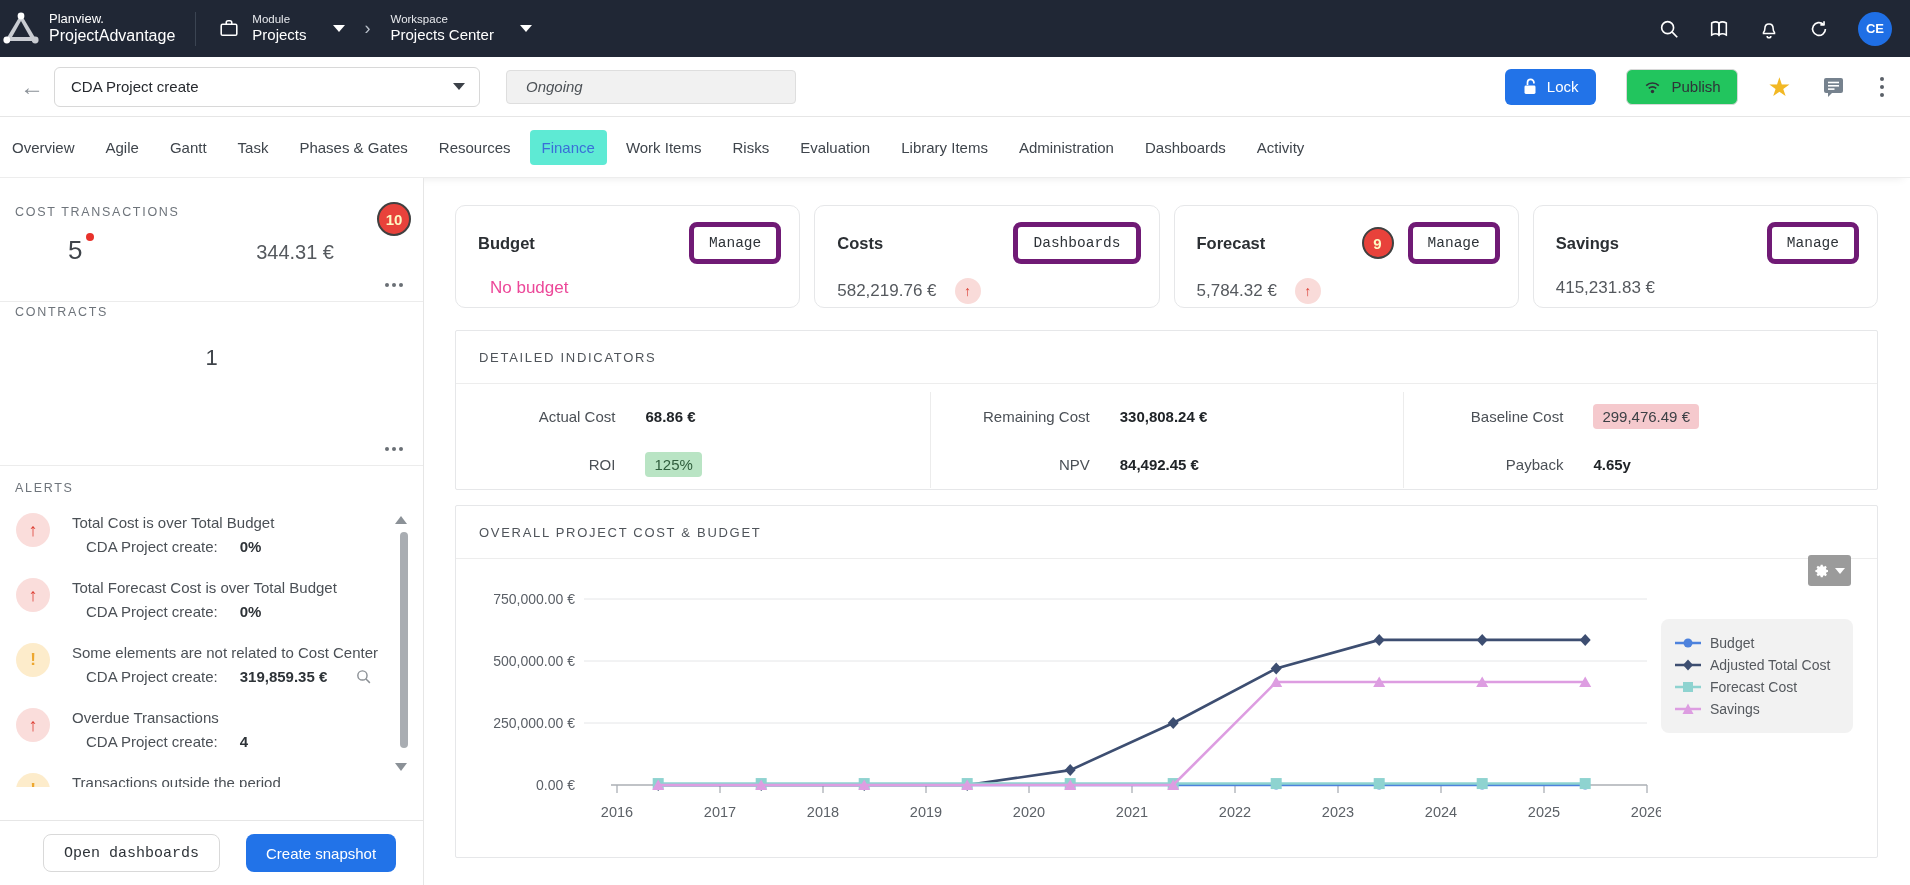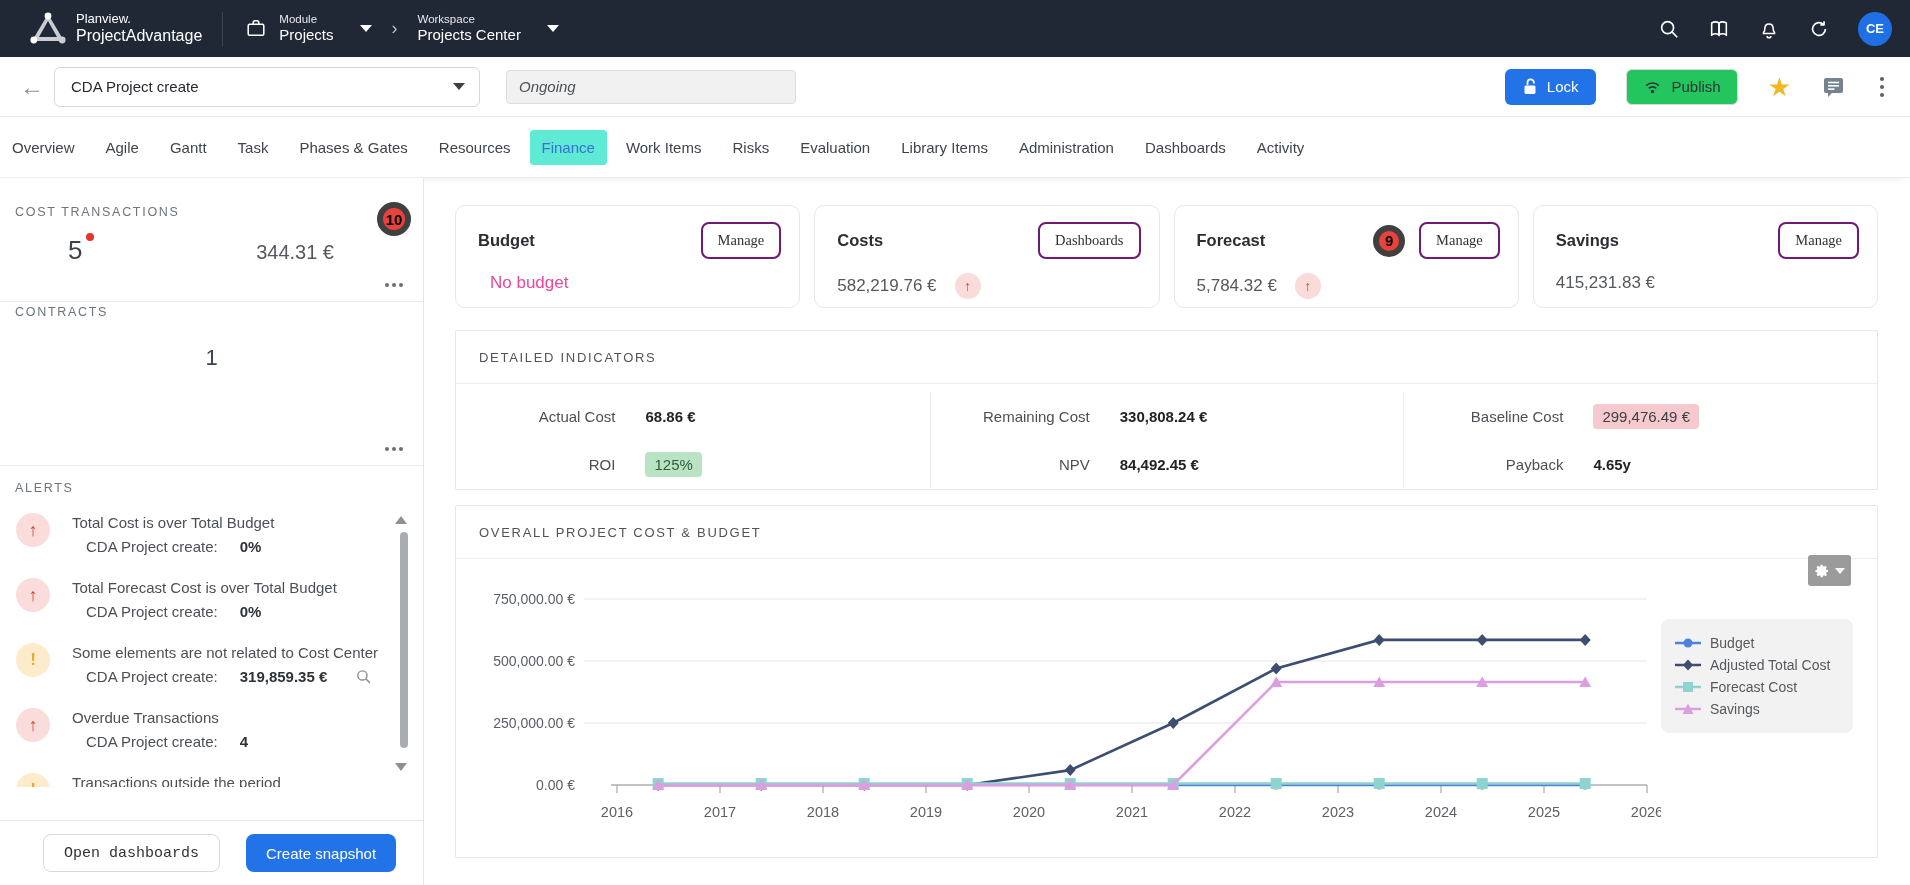--- a/index.html
+++ b/index.html
@@ -3,21 +3,21 @@
 <meta charset="utf-8">
 <style>
   * { margin:0; padding:0; box-sizing:border-box; }
   html,body { width:1910px; height:885px; }
   body { position:relative; overflow:hidden; background:#fff;
          font-family:"Liberation Sans", sans-serif; color:#3f444a; }
 
   
   .topbar { position:absolute; left:0; top:0; width:1910px; height:57px;
             background:#202735; display:flex; align-items:center; color:#fff; }
-  .brand { display:flex; align-items:center; gap:10px; padding-left:30px; }
+  .brand { display:flex; align-items:center; gap:10px; padding-left:3px; }
   .brand-txt { line-height:1.15; }
   .brand-l1 { font-size:13px; }
   .brand-l2 { font-size:16px; }
   .tb-divider { width:1px; height:34px; background:#3b4452; margin:0 22px 0 20px; }
   .crumb { display:flex; align-items:center; gap:12px; cursor:pointer; }
   .crumb-txt { line-height:1.2; }
   .crumb-label { font-size:11.5px; color:#e8eaee; }
   .crumb-value { font-size:15px; color:#fff; }
   .caret-down { width:0; height:0; border-left:6px solid transparent; border-right:6px solid transparent;
                 border-top:7px solid #fff; margin-left:14px; }
@@ -30,21 +30,21 @@
   
   .subheader { position:absolute; left:0; top:57px; width:1910px; height:60px; background:#fff;
                border-bottom:1px solid #e6e6e6; display:flex; align-items:center; }
   .back-arrow { font-size:24px; color:#8a9097; margin:0 10px 0 20px; cursor:pointer; }
   .proj-select { width:426px; height:40px; border:1px solid #d8d8d8; border-radius:6px; background:#fff;
                  display:flex; align-items:center; justify-content:space-between; padding:0 14px 0 16px;
                  font-size:15px; color:#26292e; cursor:pointer; }
   .proj-caret { width:0; height:0; border-left:6px solid transparent; border-right:6px solid transparent;
                 border-top:7px solid #3c4148; }
   .status-field { margin-left:26px; width:290px; height:34px; background:#f1f1f1; border:1px solid #dedede;
-                  border-radius:4px; display:flex; align-items:center; padding:0 12px;
+                  border-radius:4px; display:flex; align-items:center; padding:0 19px;
                   font-size:15px; font-style:italic; color:#4c5156;text-align:center; }
   .sh-right { position:absolute; right:22px; display:flex; align-items:center; gap:30px; }
   .btn-lock { height:36px; background:#2273e8; color:#fff; border:none; border-radius:6px;
               font-size:15px; padding:0 18px; display:flex; align-items:center; gap:9px; cursor:pointer;
               font-family:inherit; }
   .btn-publish { height:36px; background:#22c55e; color:#2e3338; border:1px solid #d8d8d8; border-radius:6px;
                  font-size:15px; padding:0 16px; display:flex; align-items:center; gap:9px; cursor:pointer;
                  font-family:inherit; }
   .star { color:#f2b824; font-size:26px; cursor:pointer; line-height:1; }
   .kebab { display:flex; flex-direction:column; gap:4px; cursor:pointer; padding:4px; }
@@ -63,21 +63,21 @@
              border-right:1px solid #e6e6e6; }
   .side-sec { position:absolute; left:0; width:423px; border-bottom:1px solid #ececec; }
   .sec-title { font-size:12.5px; letter-spacing:1.7px; color:#6e747b; padding:15px 0 0 15px; }
   .sec1 { top:12px; height:112px; }
   .sec2 { top:112px; height:176px; }
   .sec3 { top:288px; height:327px; border-bottom:none; }
   .ct-row { display:flex; justify-content:space-between; align-items:baseline; padding:16px 89px 0 68px; }
   .ct-count { font-size:26px; color:#3f444a; position:relative; }
   .ct-dot { position:absolute; right:-12px; top:-2px; width:8px; height:8px; border-radius:50%; background:#e8322b; }
   .ct-amount { font-size:20px; color:#55595e; }
-  .badge { border-radius:50%; background:#e8423b; border:6px solid #404040; color:#000000;
+  .badge { border-radius:50%; background:#e8423b; border:2px solid #404040; color:#fef9c3;
            display:flex; align-items:center; justify-content:center; font-weight:bold; }
   .badge-10 { position:absolute; right:12px; top:12px; width:34px; height:34px; font-size:15px; }
   .dots-menu { position:absolute; right:16px; display:flex; gap:3px; cursor:pointer; padding:4px; }
   .dots-menu i { width:4px; height:4px; border-radius:50%; background:#6a6f75; }
   .sec1 .dots-menu { bottom:10px; }
   .sec2 .dots-menu { bottom:10px; }
   .contracts-count { text-align:center; font-size:22px; color:#3f444a; margin-top:26px; }
 
   .alerts-list { margin-top:12px; height:280px; overflow:hidden; }
   .alert-item { height:65px; padding:4px 0 0 16px; display:flex; }
@@ -104,22 +104,22 @@
   .btn-snapshot { height:38px; background:#2273e8; border:none; border-radius:8px;
                   font-size:15px; color:#fff; padding:0 20px; cursor:pointer; font-family:inherit; font-weight:500;}
 
   
   .main { position:absolute; left:455px; top:178px; right:32px; bottom:0; }
   .cards { display:flex; gap:14px; margin-top:27px; height:103px; }
   .card { flex:1; border:1px solid #e6e7e9; border-radius:10px; background:#fff; position:relative;
           padding:16px 18px 0 22px; }
   .card-top { display:flex; align-items:center; }
   .card-title { font-size:16.5px; font-weight:bold; color:#2b2f33; flex:1; }
-  .card-btn { border:2px solid #701a75; background:#fff; border-radius:8px; padding:8px 15px;
-              font-size:14.5px; color:#2e3338; cursor:pointer; font-family:Liberation Serif, serif; }
+  .card-btn { border:5px solid #701a75; background:#fff; border-radius:8px; padding:8px 15px;
+              font-size:14.5px; color:#2e3338; cursor:pointer; font-family:Liberation Mono, monospace; }
   .badge-9 { width:32px; height:32px; font-size:15px; margin-right:14px; }
   .card-val { margin-top:14px; display:flex; align-items:center; gap:18px; }
   .card-val .v { font-size:17px; color:#55595e; }
   .card-val .v.muted { color:#ec4899;margin-left:12px; }
   .trend-up { width:26px; height:26px; border-radius:50%; background:#f9dbd9; color:#da3b30;
               display:flex; align-items:center; justify-content:center; font-size:14px; font-weight:bold; }
 
   .panel { border:1px solid #e6e7e9; border-radius:2px; background:#fff; }
   .panel-head { height:53px; border-bottom:1px solid #ededed; display:flex; align-items:center;
                 padding-left:23px; font-size:13px; letter-spacing:1.7px; color:#4f545a; }

